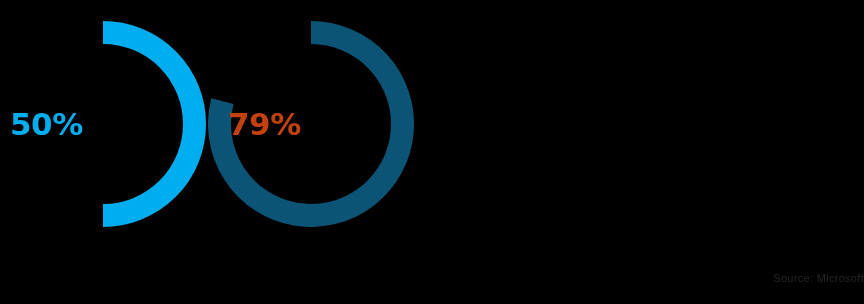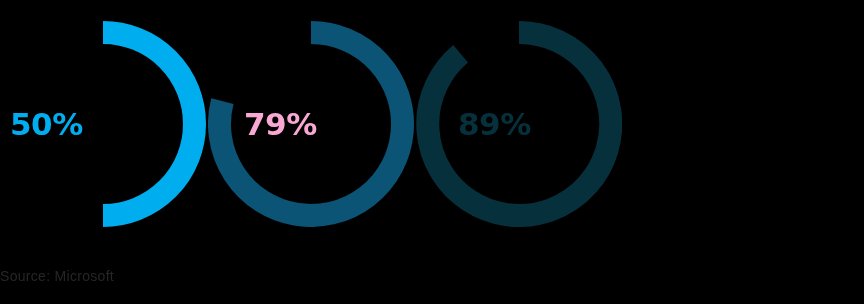--- a/index.html
+++ b/index.html
@@ -54,23 +54,23 @@
     font-size: 31px;
     letter-spacing: -0.5px;
     line-height: 1;
     white-space: nowrap;
   }
   .source-line {
     position: absolute;
     left: 0;
     bottom: 20px;
     width: 864px;
-    text-align: left;
+    text-align: right;
     font-family: "Liberation Sans", sans-serif;
-    font-size: 14px;
+    font-size: 11px;
     letter-spacing: 0.3px;
     color: #262626;
   }
 </style>
 </head>
 <body>
 
 <div class="infographic">
 
   <div class="gauge-row">
@@ -80,27 +80,21 @@
         <path fill="none" stroke="#00AEEF" stroke-width="23" d="M 103 11.5 A 91.5 91.5 0 0 1 103 194.5"></path>
       </svg>
       <div class="gauge-value" style="color:#00AEEF; left:10px;">50%</div>
     </div>
 
 
     <div class="gauge" style="margin-left:2px;">
       <svg viewBox="0 0 206 206">
         <path fill="none" stroke="#0B5475" stroke-width="23" d="M 103 11.5 A 91.5 91.5 0 1 1 14.39 80.11"></path>
       </svg>
-      <div class="gauge-value" style="color:#f9a8d4; left:36px;">79%</div>
+      <div class="gauge-value" style="color:#c2410c; left:20px;">79%</div>
     </div>
 
-    <div class="gauge" style="margin-left:2px;">
-      <svg viewBox="0 0 206 206">
-        <path fill="none" stroke="#07303D" stroke-width="23" d="M 103 11.5 A 91.5 91.5 0 1 1 44.61 32.76"></path>
-      </svg>
-      <div class="gauge-value" style="color:#07303D; left:42px;">89%</div>
-    </div>
 
   </div>
 
   <div class="source-line">Source: Microsoft</div>
 
 </div>
 
 </body></html>

